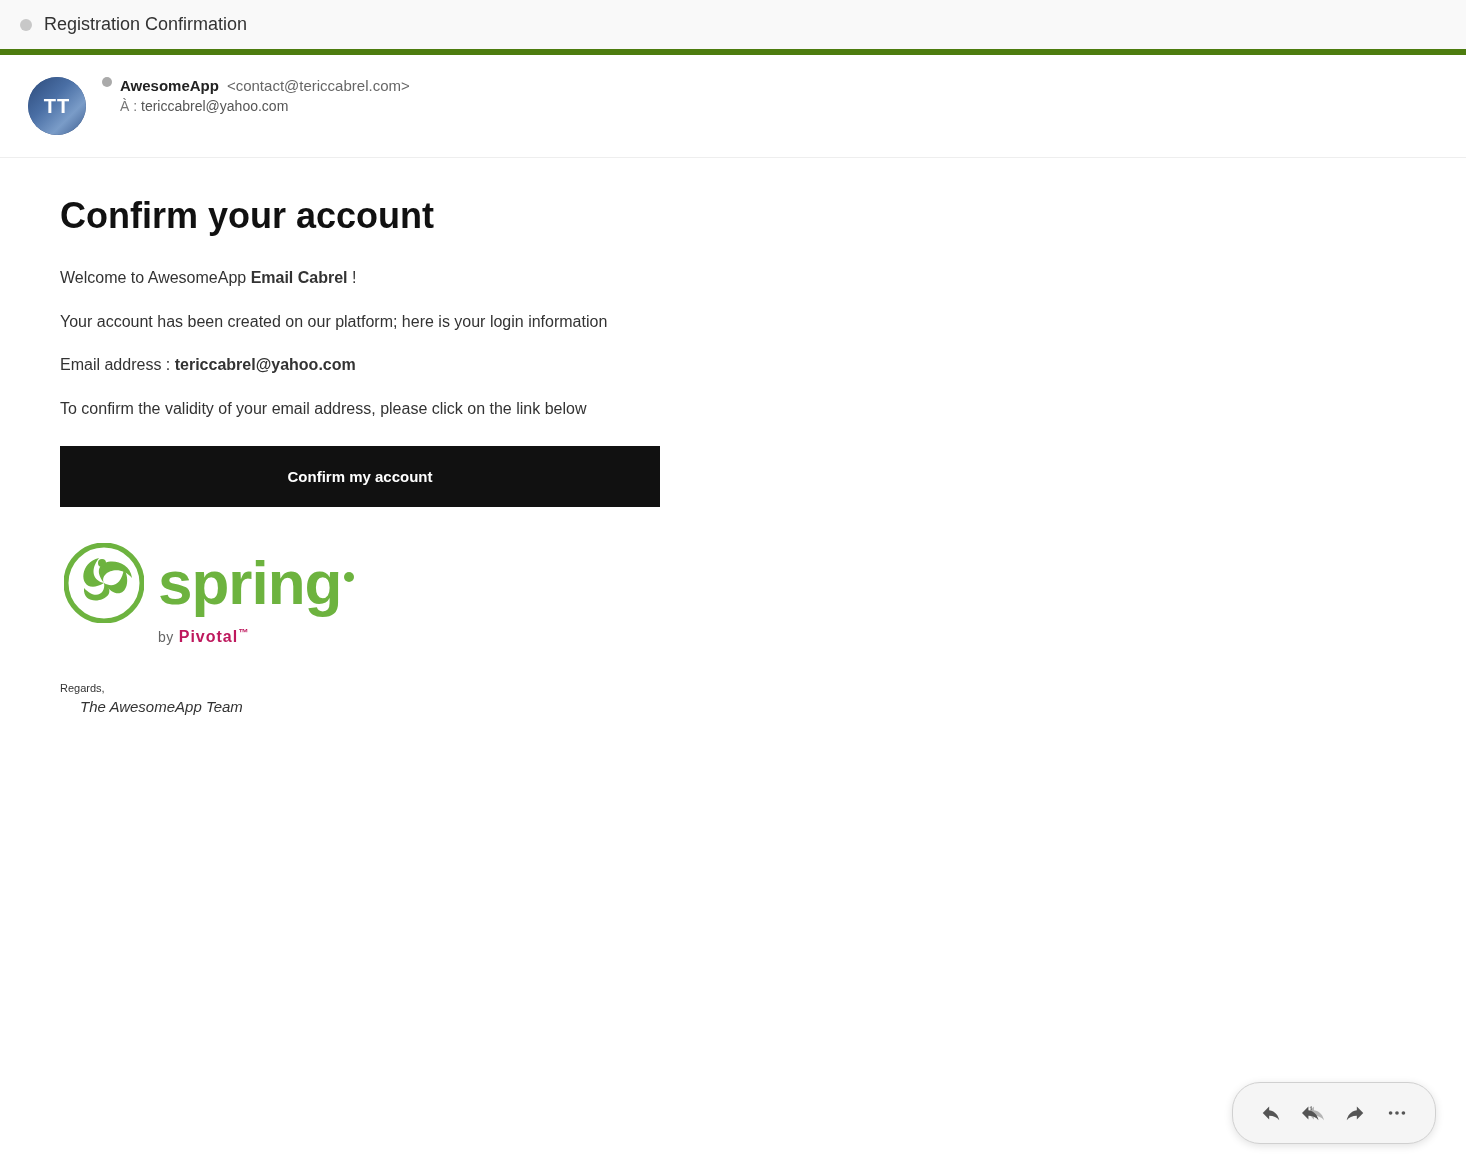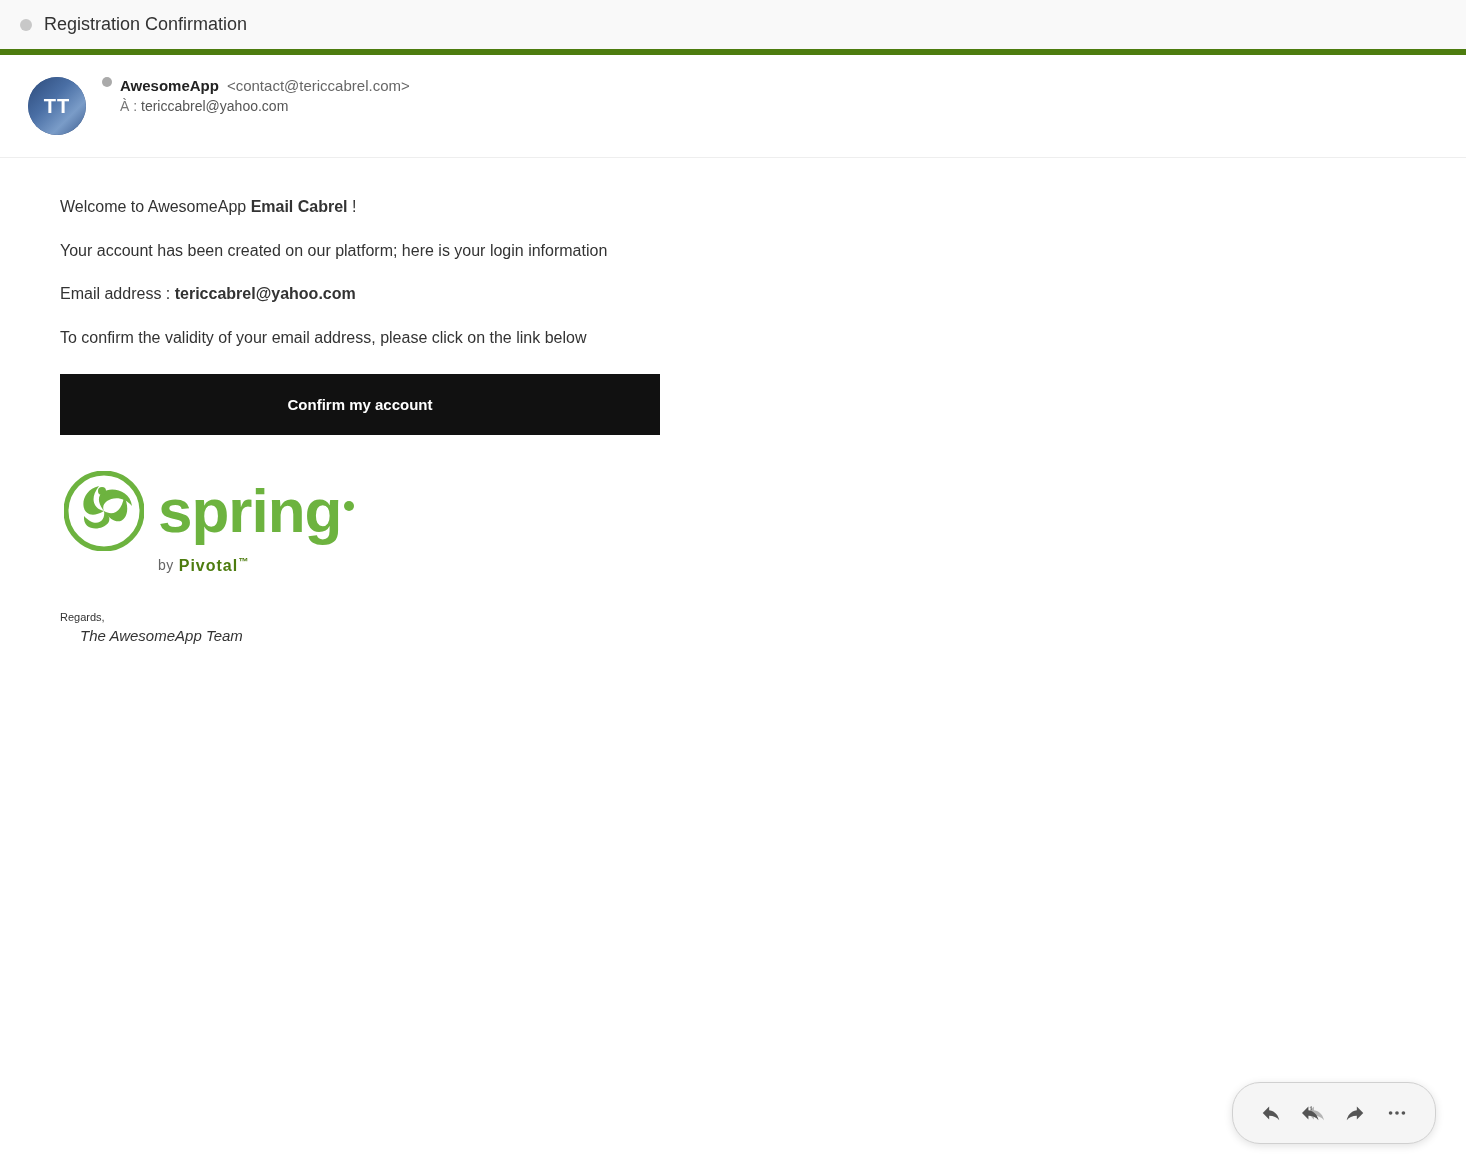--- a/index.html
+++ b/index.html
@@ -216,21 +216,21 @@
 
     .pivotal-by {
       font-size: 14px;
       color: #666666;
       font-weight: 400;
     }
 
     .pivotal-name {
       font-size: 16px;
       font-weight: 700;
-      color: #4d7c0f;
+      color: #be185d;
       letter-spacing: 1px;
     }
 
     .pivotal-tm {
       font-size: 10px;
       vertical-align: super;
     }
 
     
     .regards-section {
@@ -311,20 +311,21 @@
       </div>
       <div class="recipient-line">
         <span class="recipient-label">À :</span>
         <span>tericcabrel@yahoo.com</span>
       </div>
     </div>
   </div>
 
   <div class="email-body">
 
+    <h1 class="email-title">Confirm your account</h1>
 
     <p class="email-paragraph">
       <span>Welcome to AwesomeApp </span><span class="bold">Email Cabrel</span><span> !</span>
     </p>
 
     <p class="email-paragraph">Your account has been created on our platform; here is your login information</p>
 
     <p class="email-paragraph">
       <span>Email address : </span><span class="bold">tericcabrel@yahoo.com</span>
     </p>

